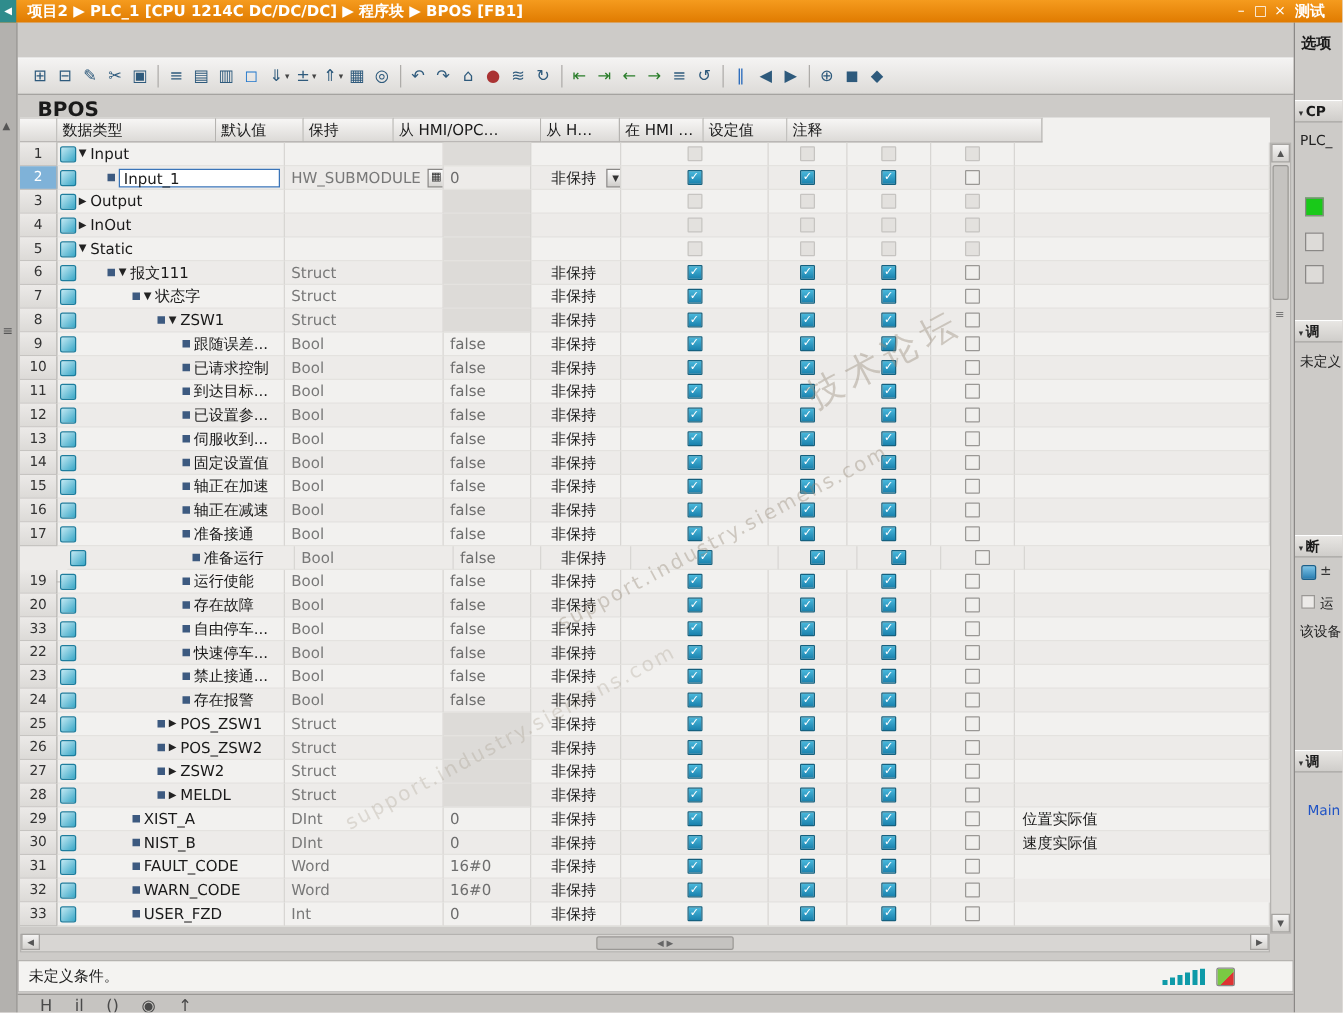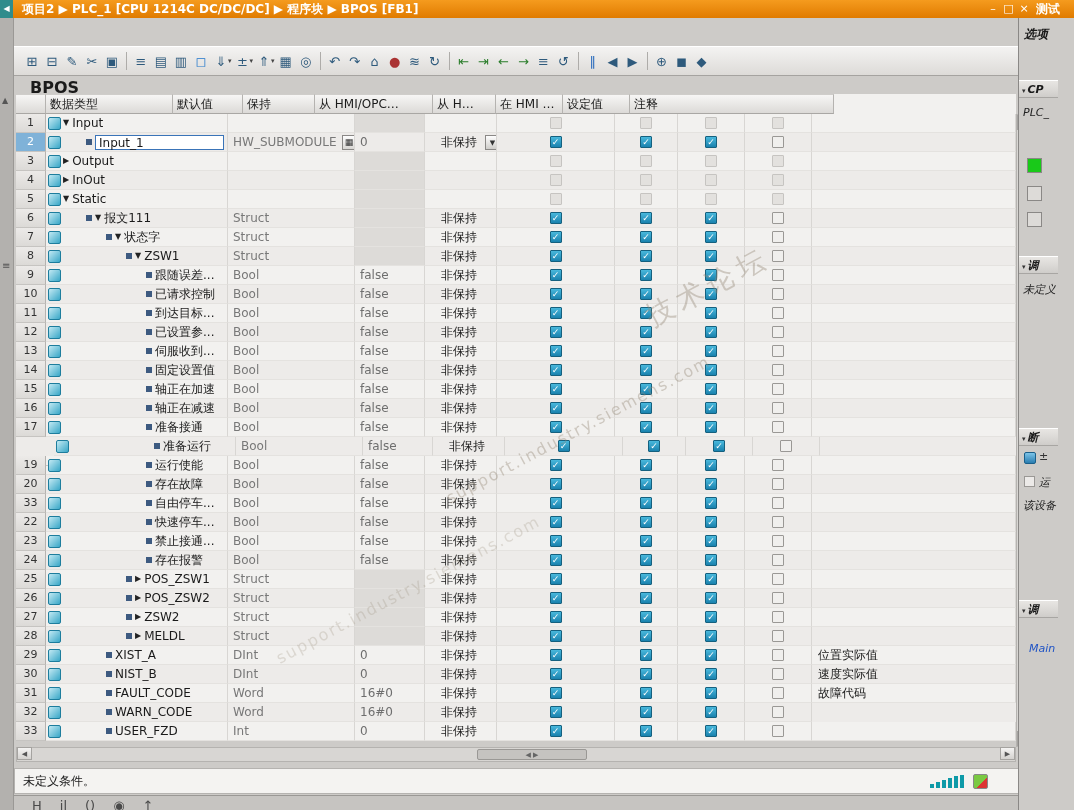--- a/index.html
+++ b/index.html
@@ -69,21 +69,21 @@
   #status-text{position:absolute;left:8px;top:4px;font-size:12px;color:#222;}
   #signal-bars{position:absolute;right:70px;top:6px;display:flex;align-items:flex-end;gap:2px;}
   #signal-bars i{display:block;width:4px;background:#0e9aa8;}
   #status-icon{position:absolute;right:46px;top:5px;width:15px;height:15px;background:linear-gradient(135deg,#7ac943 60%,#d33 60%);border:1px solid #888;border-radius:2px;}
 
   
   #bottombar{position:absolute;left:14px;top:795px;width:1021px;height:15px;background:#c6c4c1;border-top:1px solid #9a9895;overflow:hidden;z-index:4;}
   #bottombar span{display:inline-block;margin:2px 0 0 18px;font-size:13px;color:#4a4a4a;}
 
   
-  #right-panel{position:absolute;right:0;top:18px;width:56px;height:792px;background:#cdcbc8;border-left:1px solid #8a8886;z-index:10;overflow:hidden;font-style:italic;}
+  #right-panel{position:absolute;right:0;top:18px;width:39px;height:792px;background:#cdcbc8;border-left:1px solid #8a8886;z-index:10;overflow:hidden;}
   #rp-options{position:absolute;left:5px;top:8px;font-weight:bold;font-size:12px;white-space:nowrap;}
   .rp-sec{position:absolute;left:0;width:39px;height:18px;background:linear-gradient(#e8e6e3,#cfcdca);border-top:1px solid #fff;border-bottom:1px solid #a8a6a3;font-weight:bold;font-size:11px;line-height:17px;padding-left:3px;white-space:nowrap;overflow:hidden;cursor:pointer;}
   .rp-sec .chev{font-size:7px;margin-right:2px;color:#333;}
   .rp-txt{position:absolute;left:4px;font-size:11px;color:#222;white-space:nowrap;}
   .rp-sq{position:absolute;left:8px;width:15px;height:15px;border:1px solid #8a8886;}
   #rp-green{background:#19c919;top:140px;}
   .rp-gray{background:#dddbd8;}
   #rp-bp-ico{position:absolute;left:5px;top:434px;width:12px;height:12px;background:linear-gradient(#7cc4e8,#2a7db0);border:1px solid #1a5f8a;border-radius:2px;}
   #rp-bp-pm{position:absolute;left:20px;top:432px;font-size:11px;color:#333;}
   #rp-run-cb{position:absolute;left:5px;top:458px;width:11px;height:11px;background:#eceae8;border:1px solid #9a9895;}
@@ -1008,21 +1008,20 @@
         </div>
         <div class="cell cbcell" style="width: 63px;">
           <span class="cb checked">✓</span>
         </div>
         <div class="cell cbcell" style="width: 67px;">
           <span class="cb checked">✓</span>
         </div>
         <div class="cell cbcell" style="width: 67px;">
           <span class="cb unchecked"></span>
         </div>
-        <div class="cell" style="width: 204px; padding-left: 6px;">故障代码</div>
       </div>
       <div class="t-row alt">
         <div class="cell num" style="width: 30px;">32</div>
         <div class="cell" style="width: 182px;">
           <div class="namewrap">
             <span class="var-icon"></span>
             <span style="width: 40px; flex: 0 0 auto;"></span>
             <span class="bullet"></span>
             <span class="nm">WARN_CODE</span>
           </div>

